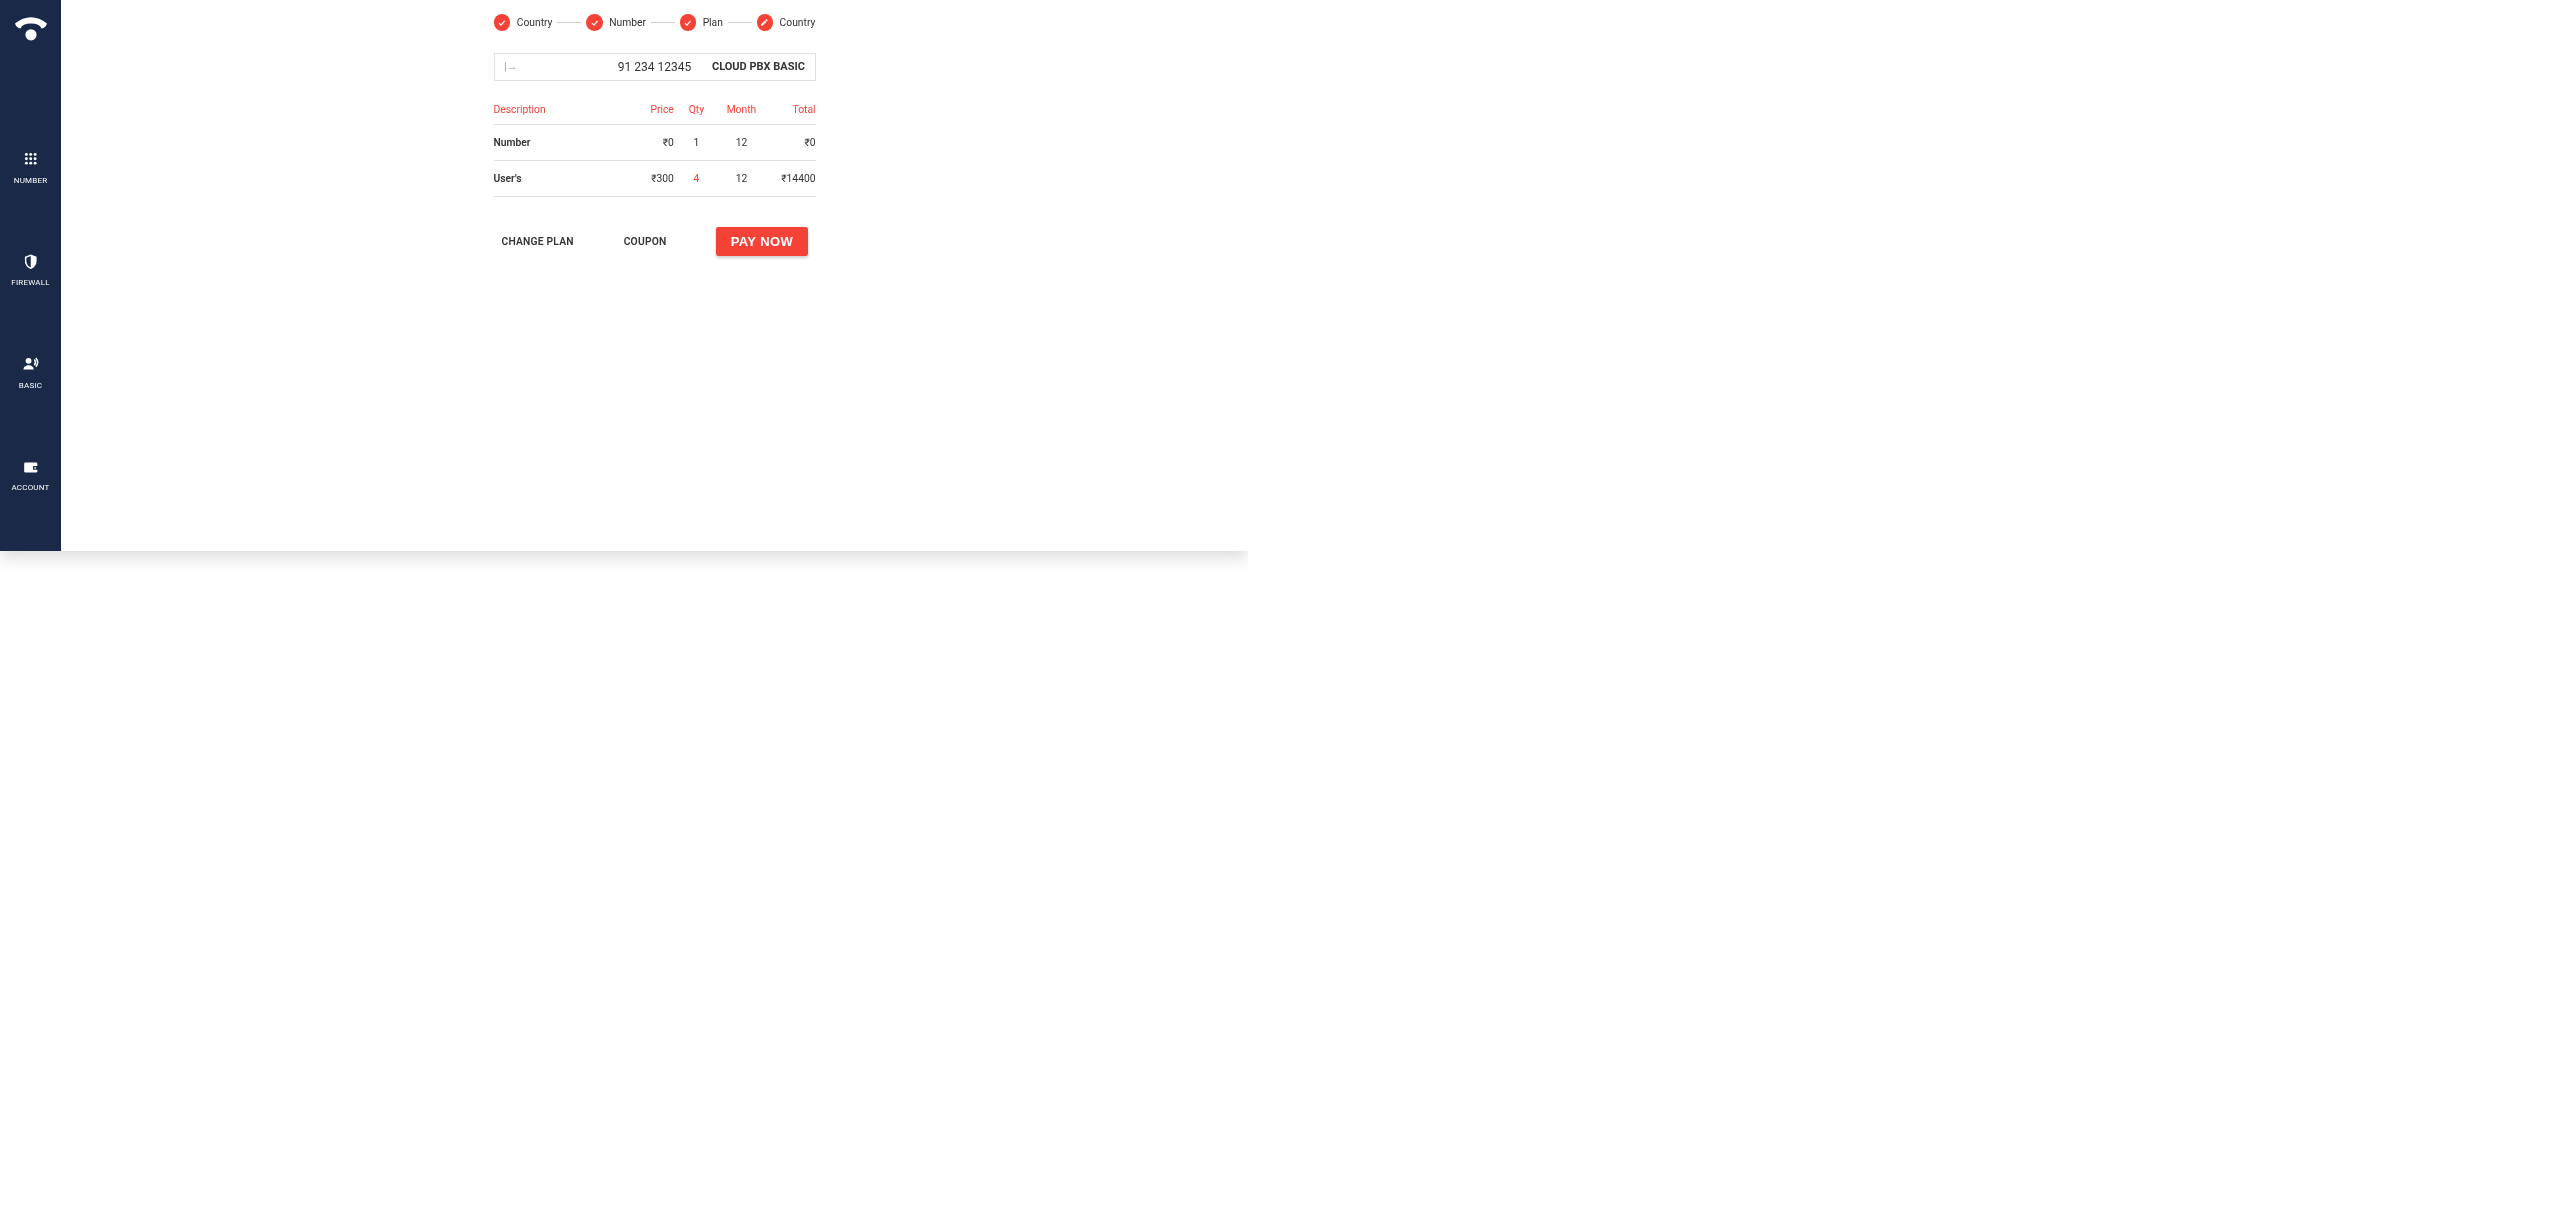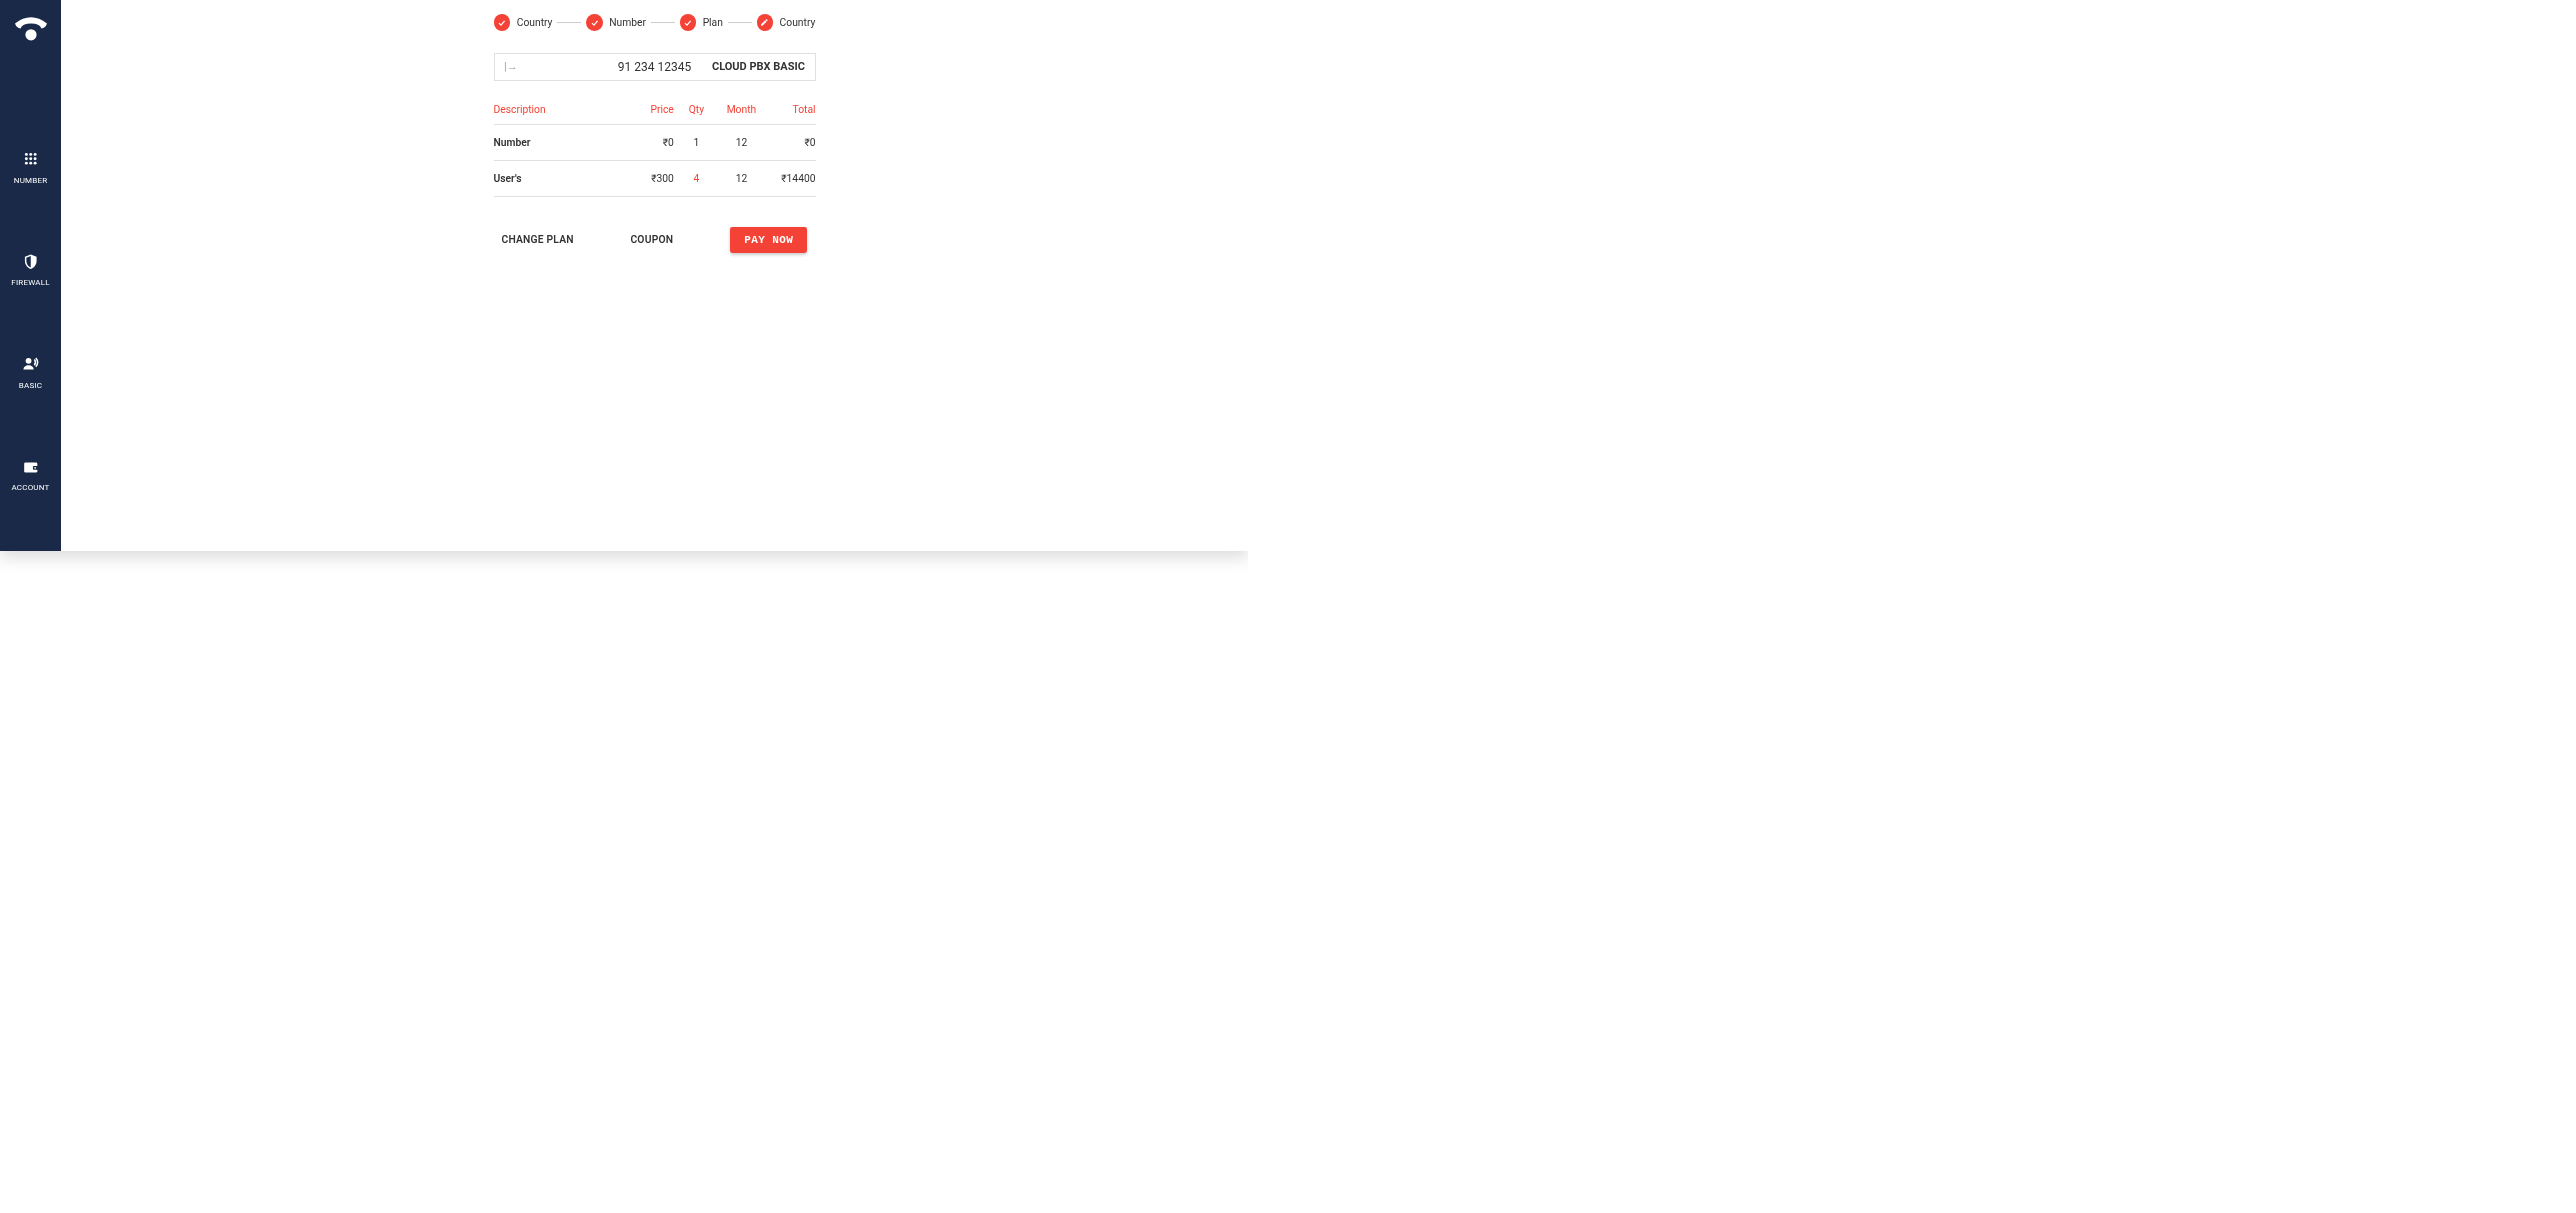--- a/index.html
+++ b/index.html
@@ -331,27 +331,26 @@
       font-weight: 600;
       color: #333;
       cursor: pointer;
       letter-spacing: 0.2px;
     }
     .pay-btn {
       background: #f44336;
       color: #fff;
       border: none;
       padding: 7.2px 14.3px;
-      font-size: 11px;
+      font-size: 13px;
       font-weight: 600;
       border-radius: 2.4px;
       cursor: pointer;
       letter-spacing: 0.4px;
       box-shadow: 0 1.6px 3.2px rgba(0,0,0,0.2);
-      font-family: Liberation Mono, monospace;
     }
     
     .col-desc { width: 38%; }
     .col-price { width: 18%; text-align: right;}
     .col-qty { width: 14%; text-align: center;}
     .col-month { width: 14%; text-align: center;}
     .col-total { width: 16%; text-align: right;}
   </style>
 </head>
 <body>

